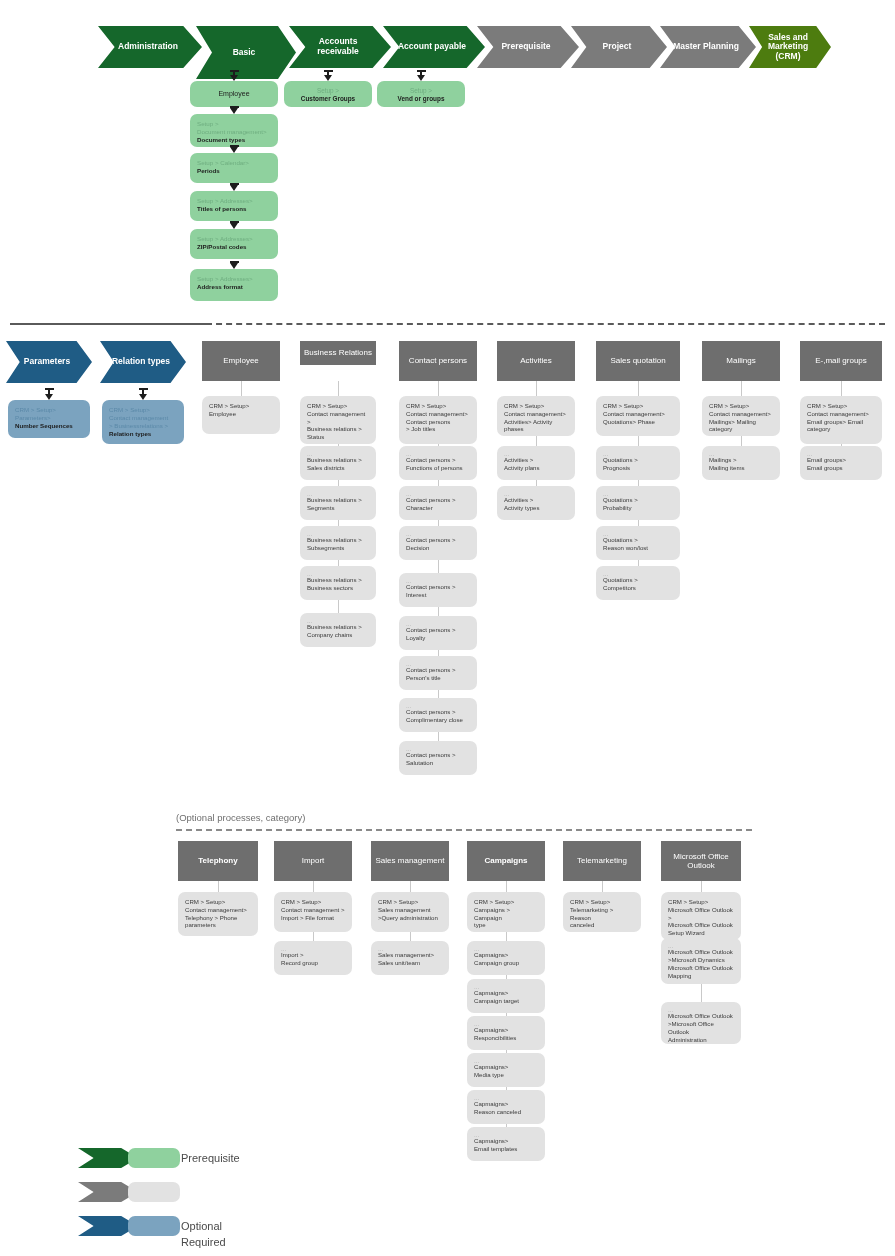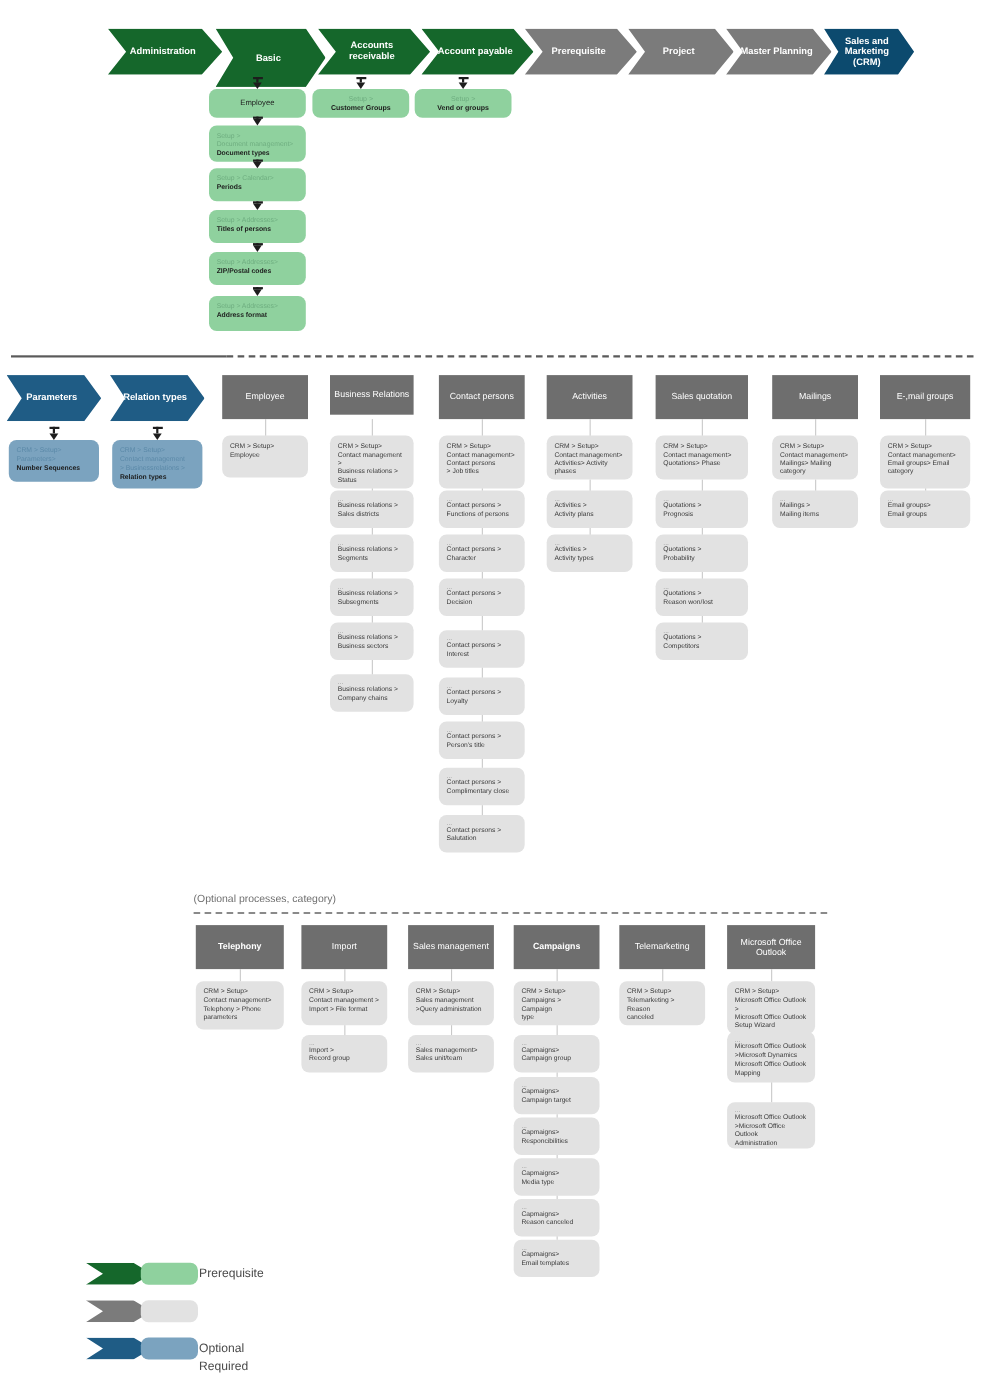--- a/index.html
+++ b/index.html
@@ -11,21 +11,21 @@
   .chev{
     position:absolute;
     display:flex;align-items:center;justify-content:center;
     text-align:center;color:#ffffff;font-weight:bold;
     line-height:1.12;
     clip-path:polygon(0 0, 82% 0, 100% 50%, 82% 100%, 0 100%, 16% 50%);
     box-sizing:border-box;padding-left:8px;padding-right:12px;
   }
   .chev.green{background:#15672b;}
   .chev.grey{background:#7b7b7b;}
-  .chev.darkgreen{background:#0c4a6e;}
+  .chev.darkgreen{background:#4d7c0f;}
   .chev.blue{background:#1f5c85;}
 
   
   .node{
     position:absolute;box-sizing:border-box;
     border-radius:7px;
     padding:6px 7px 5px 7px;
     line-height:1.28;
     overflow:hidden;
   }
@@ -158,21 +158,21 @@
   </div>
 <div class="arr-cap" style="left:138.5px;top:388px;"></div>
 <div class="arr-stem" style="left:142.2px;top:388px;height:6px;"></div>
 <div class="arr-head" style="left:139px;top:394px;"></div>
 <div class="hdr" style="left:202px;top:341px;width:78px;height:40px;font-size:8px;">Employee</div>
 <div class="node grey" style="left:202px;top:396px;width:78px;height:38px;font-size:6.1px;">
     <div>CRM &gt; Setup&gt;</div>
     <div>Employee</div>
   </div>
 <div class="vline" style="left:241px;top:381px;height:15px;"></div>
-<div class="hdr" style="left:300px;top:341px;width:76px;height:36px;font-size:8px;">Business Relations</div>
+<div class="hdr" style="left:300px;top:341px;width:76px;height:24px;font-size:8px;">Business Relations</div>
 <div class="node grey" style="left:300px;top:396px;width:76px;height:48px;font-size:6.1px;">
     <div>CRM &gt; Setup&gt;</div>
     <div>Contact management &gt;</div>
     <div>Business relations &gt;</div>
     <div>Status</div>
   </div>
 <div class="vline" style="left:338px;top:381px;height:15px;"></div>
 <div class="node grey" style="left:300px;top:446px;width:76px;height:34px;font-size:6.1px;">
     <div class="dim" style="line-height:0.7;">...</div>
     <div>Business relations &gt;</div>

